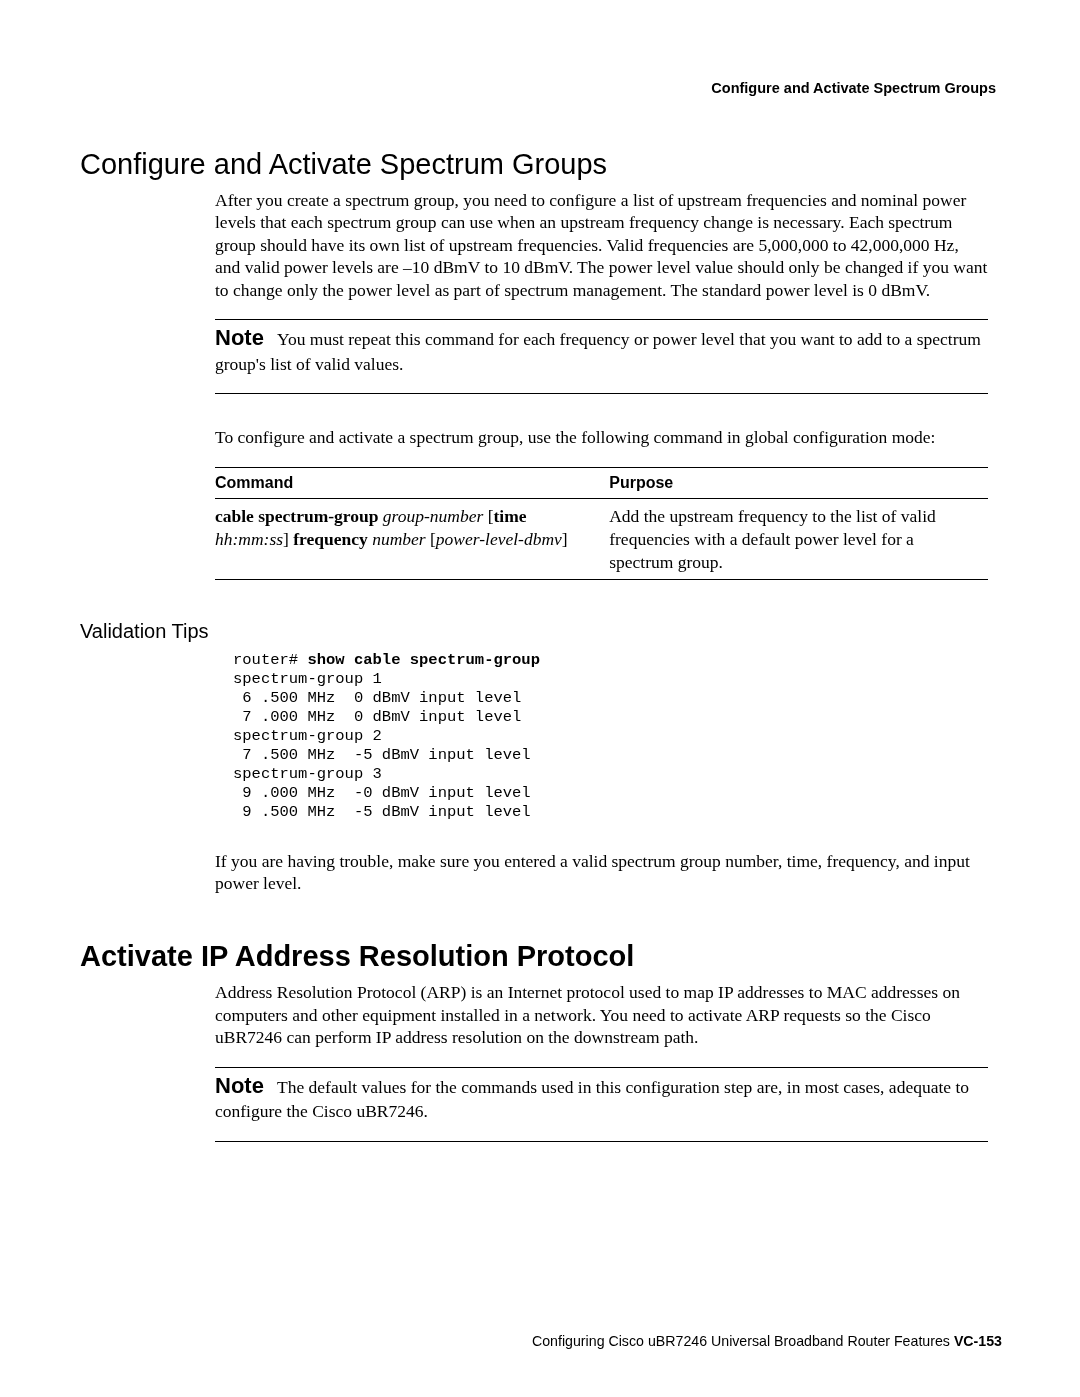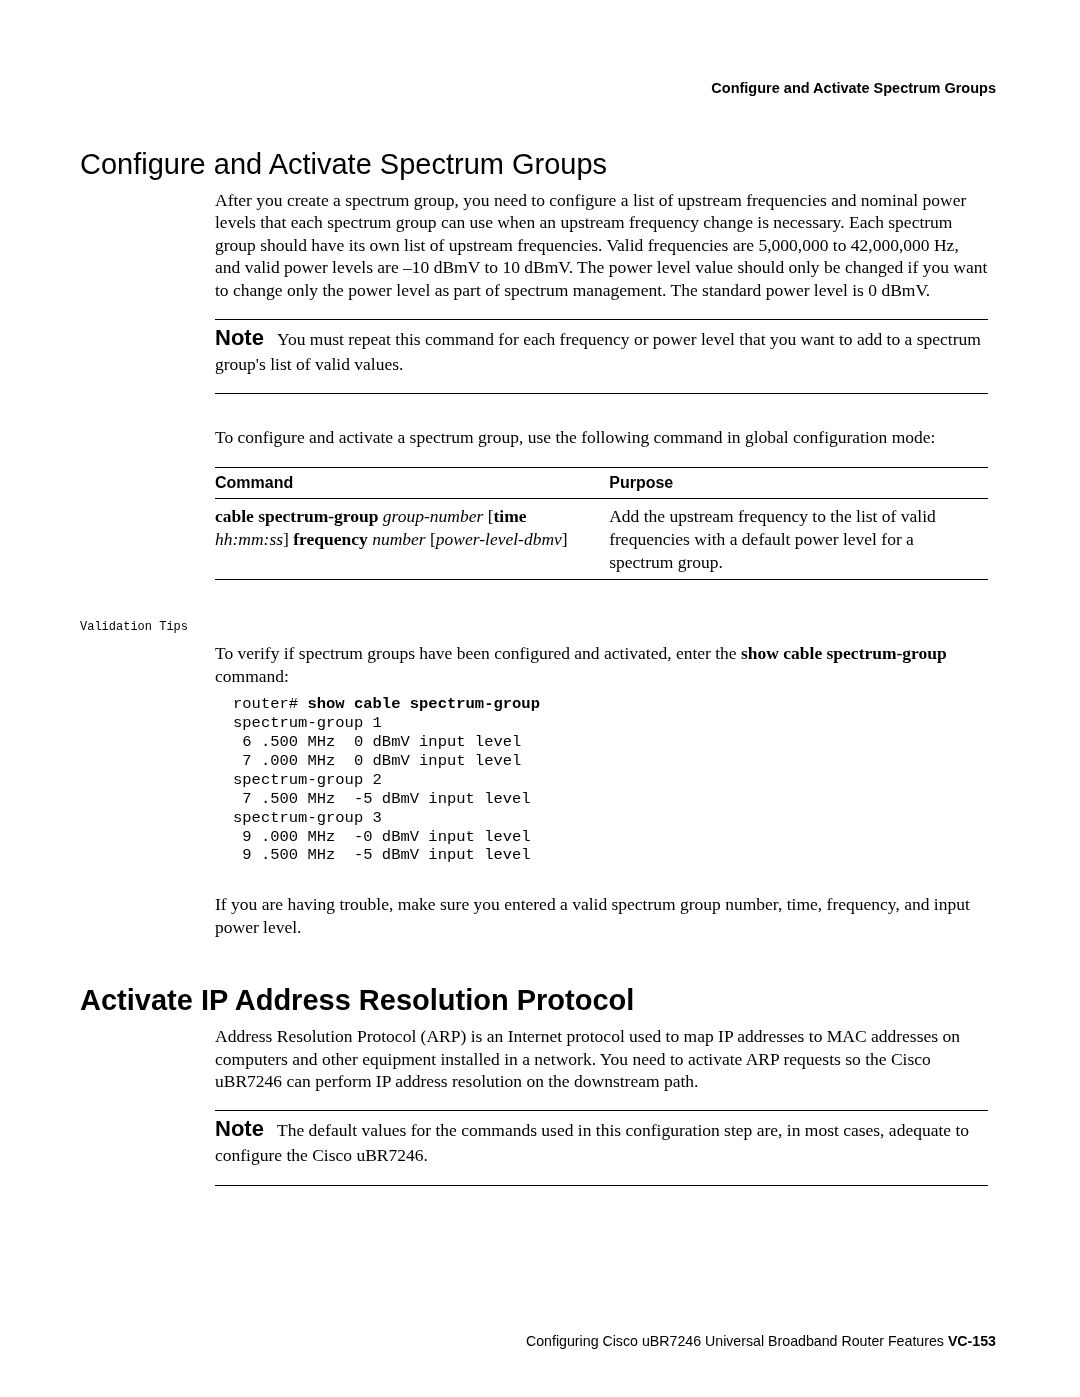--- a/index.html
+++ b/index.html
@@ -78,38 +78,38 @@
   }
   table.cmd td {
     vertical-align: top;
     padding: 6px 6px 6px 0;
     border-bottom: 1.5px solid #000;
     line-height: 1.3;
   }
   .cmd-bold { font-weight: bold; }
   .cmd-ital { font-style: italic; }
   h2 {
-    font-family: Liberation Mono, monospace;
+    font-family: Liberation Sans, sans-serif;
     font-weight: 400;
-    font-size: 12px;
+    font-size: 20px;
     margin: 0 0 8px 0;
   }
   pre.code {
     font-family: "Courier New", Courier, monospace;
     font-size: 15.5px;
     line-height: 1.22;
     margin: 2px 0 0 18px;
     white-space: pre;
   }
   pre.code .prompt { }
   pre.code .bold { font-weight: bold; }
   .footer {
     position: absolute;
     bottom: 48px;
-    right: 84px;
+    right: 78px;
     font-family: Helvetica, Arial, sans-serif;
     font-size: 14.2px;
   }
   .footer .pg { font-weight: bold; }
   .spacer-md { height: 28px; }
   .spacer-lg { height: 40px; }
 </style>
 </head>
 <body>
 
@@ -147,23 +147,20 @@
         <td>Add the upstream frequency to the list of valid frequencies with a default power level for a spectrum group.</td>
       </tr>
     </tbody>
       </table>
   </div>
 
   <div class="spacer-lg"></div>
 
   <h2>Validation Tips</h2>
   <div class="body-indent">
-    <p class="para" style="margin-bottom:8px">
-      <span>To verify if spectrum groups have been configured and activated, enter the </span><span class="cmd-bold">show cable spectrum-group</span><span> command:</span>
-    </p>
     <pre class="code"><span class="prompt">router# </span><span class="bold">show cable spectrum-group</span>
 <span>spectrum-group 1</span>
 <span> 6 .500 MHz  0 dBmV input level</span>
 <span> 7 .000 MHz  0 dBmV input level</span>
 <span>spectrum-group 2</span>
 <span> 7 .500 MHz  -5 dBmV input level</span>
 <span>spectrum-group 3</span>
 <span> 9 .000 MHz  -0 dBmV input level</span>
 <span> 9 .500 MHz  -5 dBmV input level</span></pre>
   </div>

